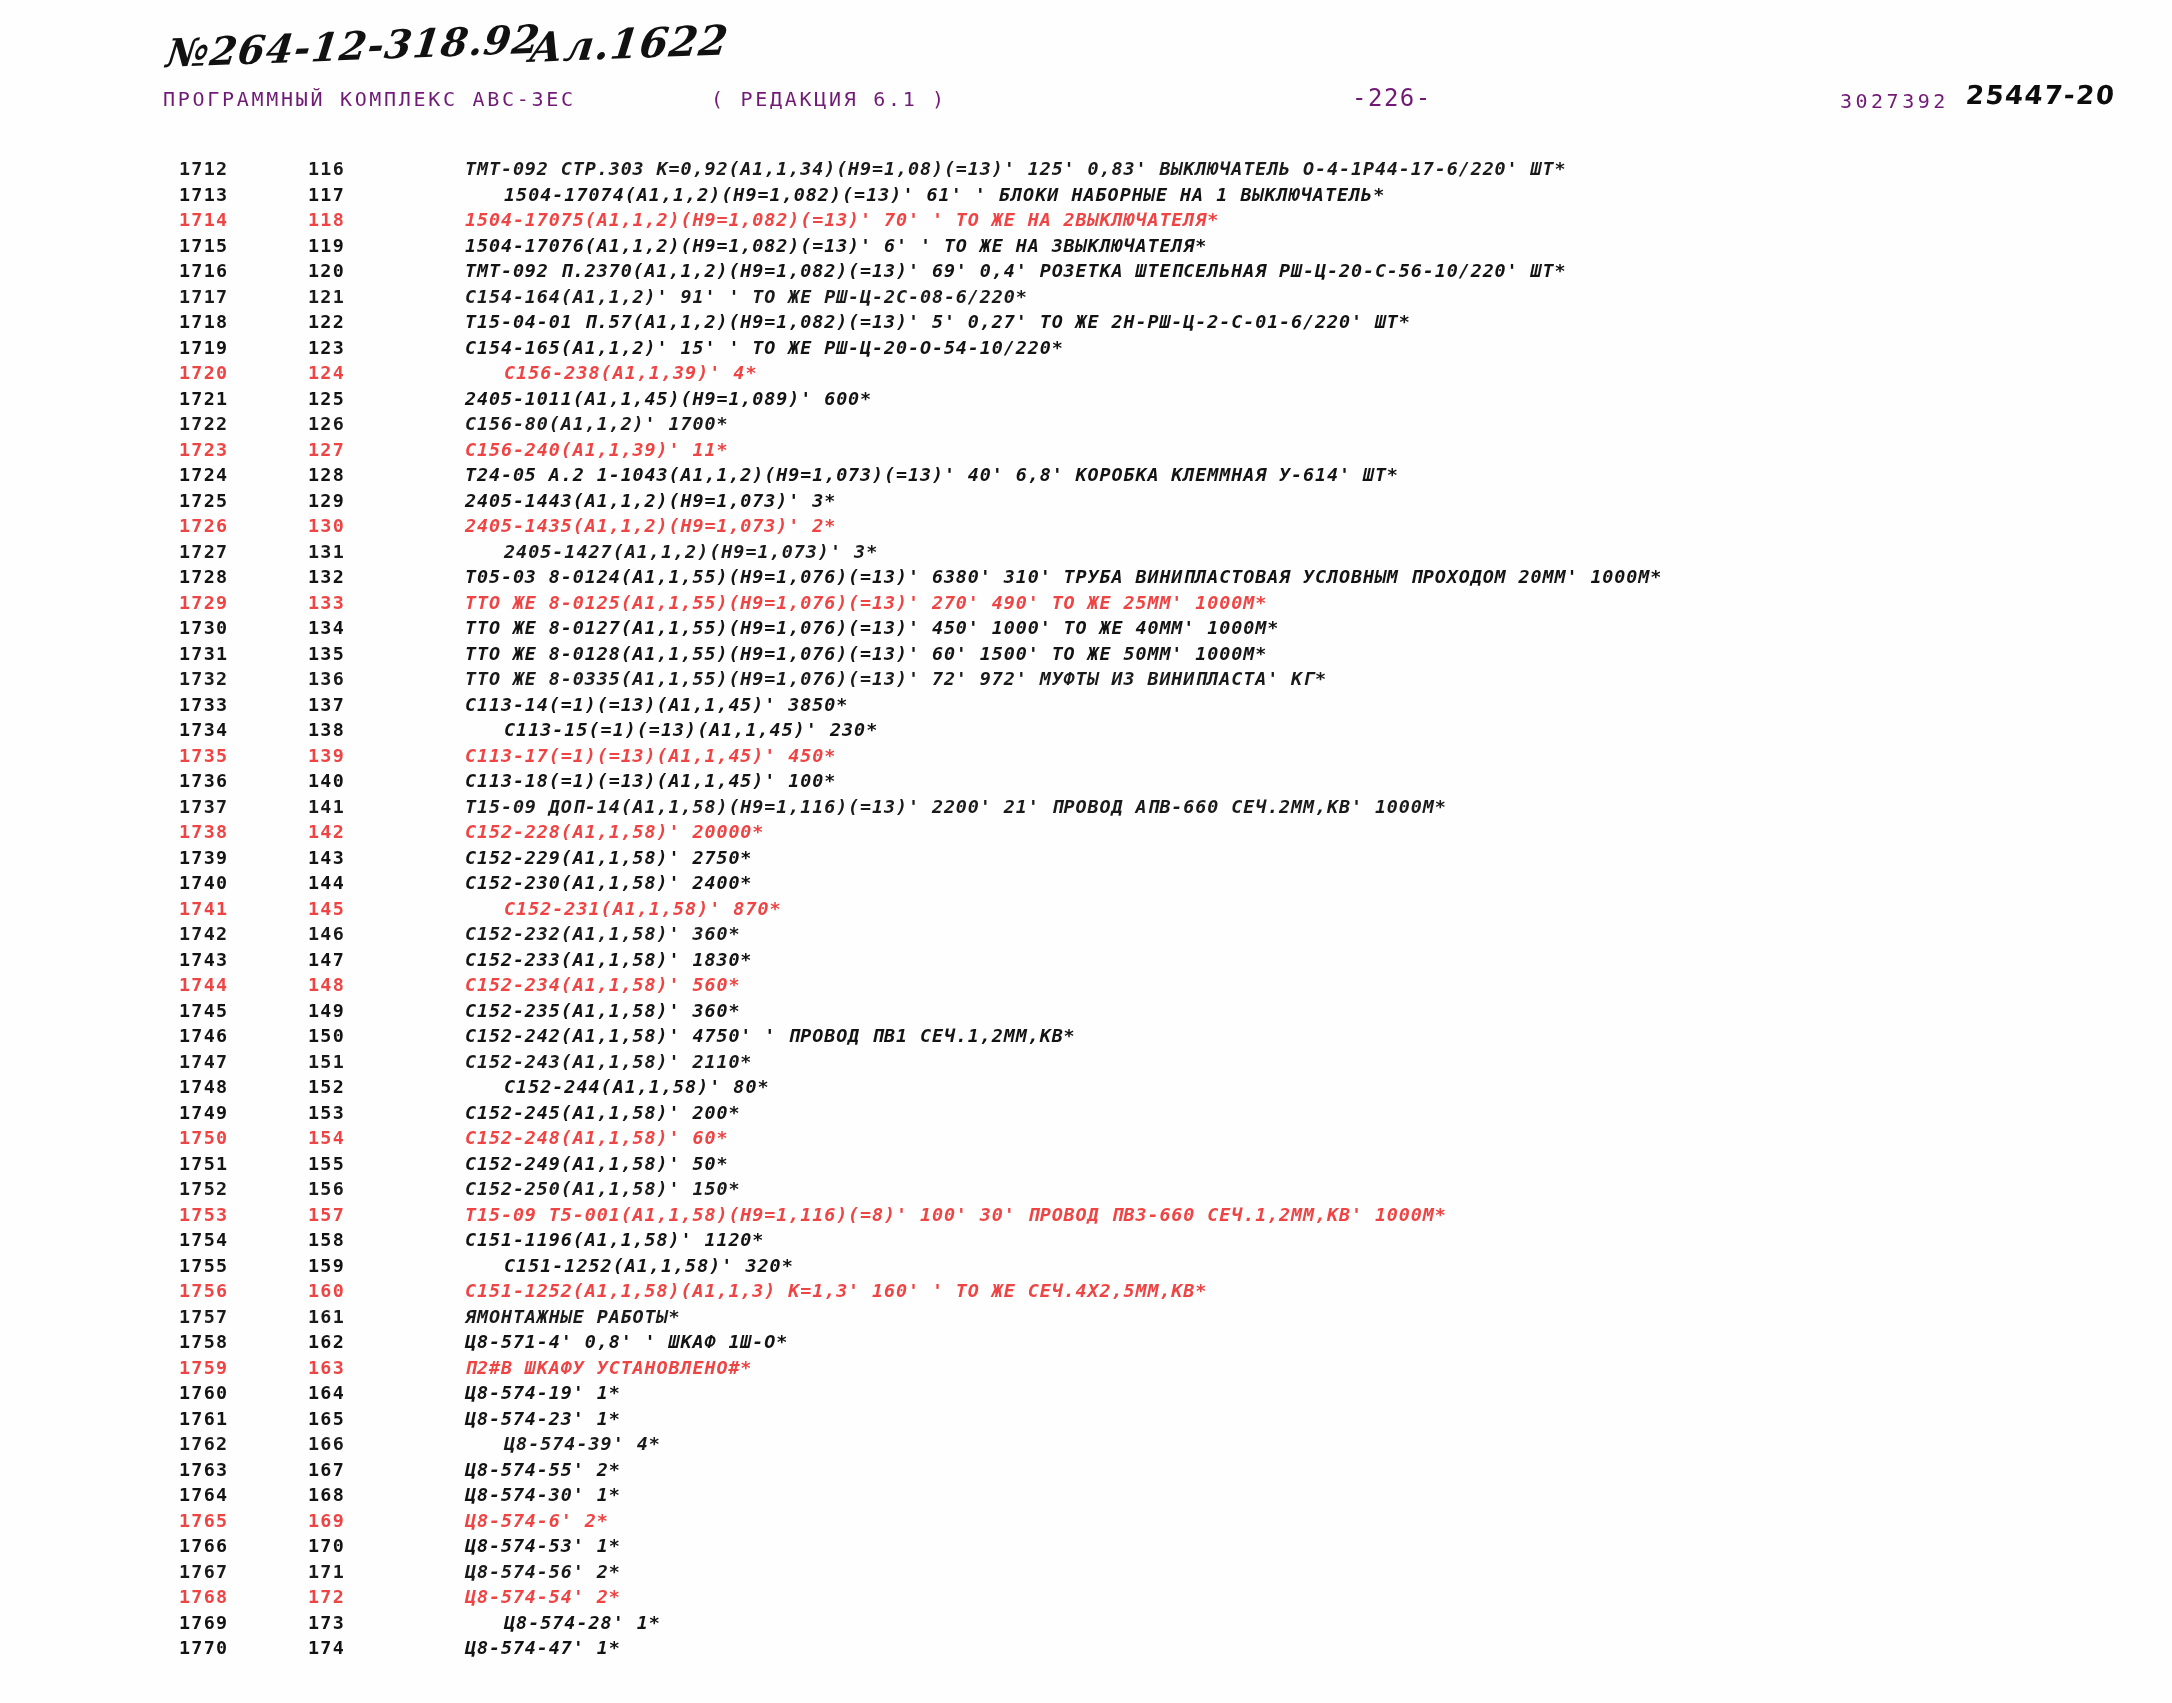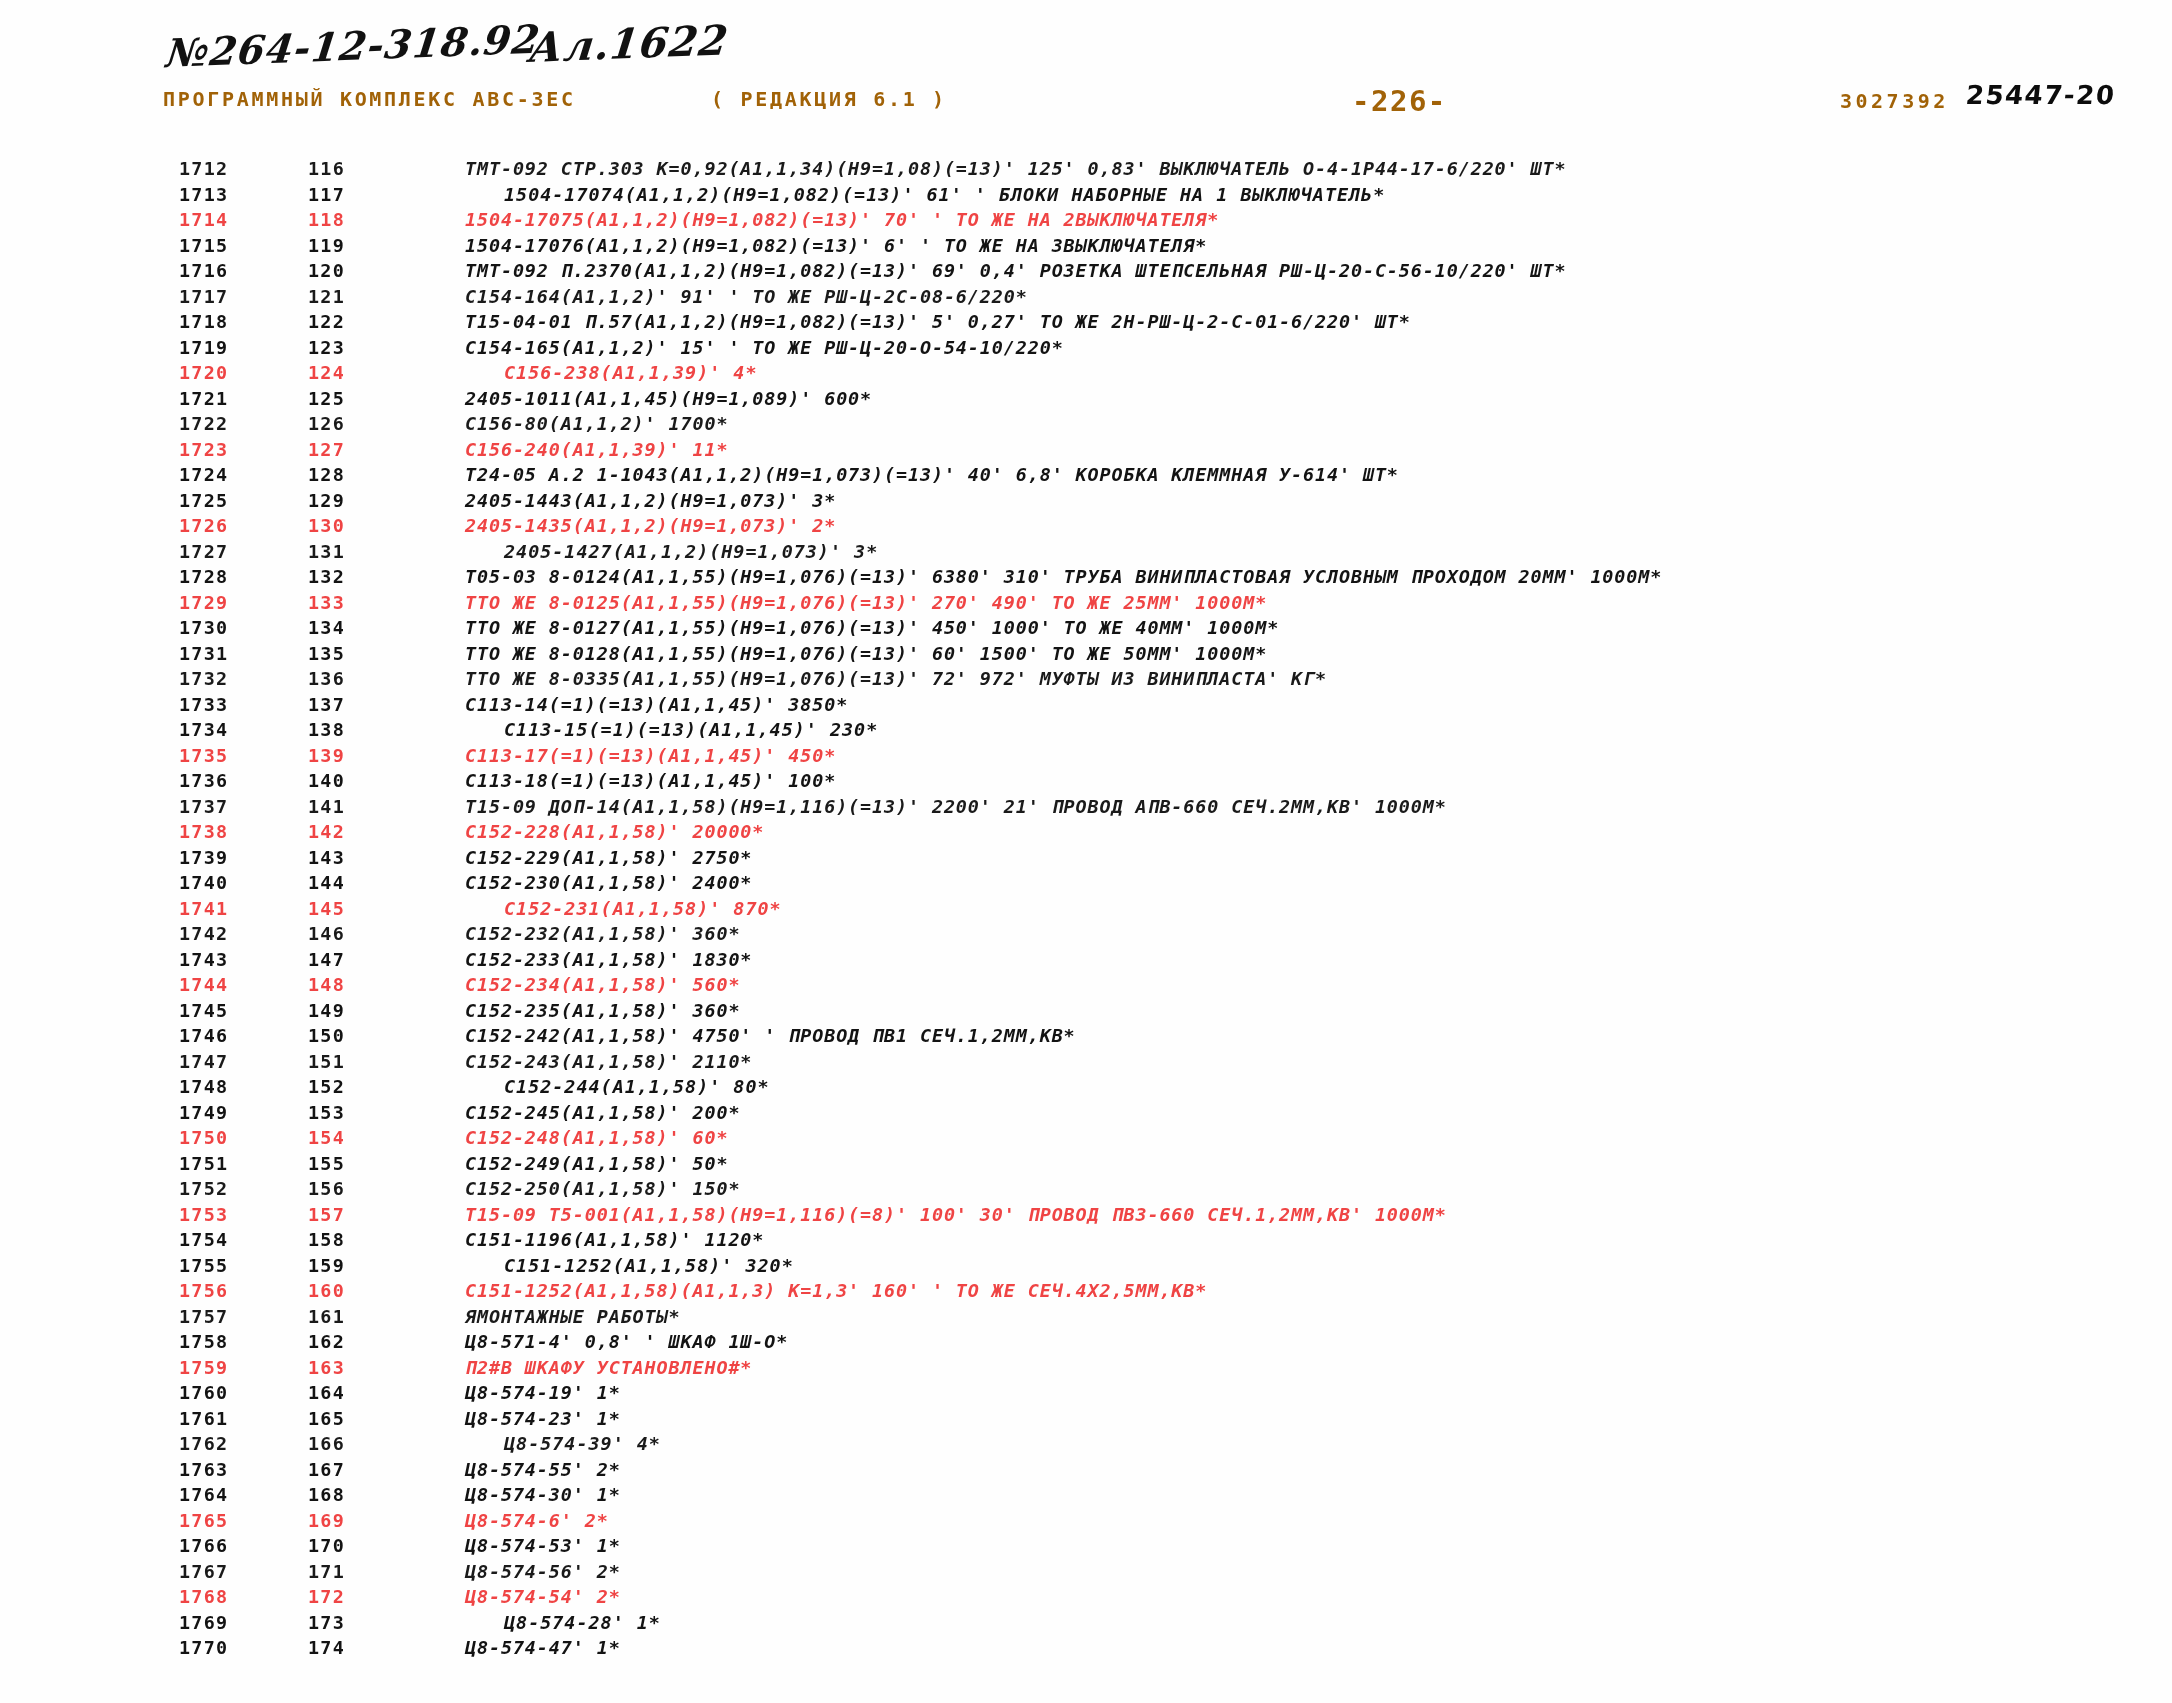--- a/index.html
+++ b/index.html
@@ -38,29 +38,29 @@
   #hw-album {
     left: 527px;
     top: 24px;
     font-size: 41px;
   }
 
   
   .hdr {
     position: absolute;
     font-family: "DejaVu Sans Mono", "Liberation Mono", monospace;
-    font-weight: 700;
+    font-weight: 400;
     font-size: 20px;
     letter-spacing: 2.7px;
     white-space: nowrap;
-    color: #a16207;
+    color: #701a75;
   }
   #hdr-title   { left: 163px;  top: 87px; }
   #hdr-edition { left: 711px; top: 87px; }
-  #hdr-page    { left: 1352px; top: 84px; font-size: 29px; letter-spacing: 1.5px; }
+  #hdr-page    { left: 1352px; top: 84px; font-size: 24px; letter-spacing: 1.5px; }
   #hdr-doccode { left: 1840px; top: 89px; letter-spacing: 3.5px; }
 
   #hdr-stamp {
     position: absolute;
     left: 1966px;
     top: 80px;
     font-family: "DejaVu Sans", "Liberation Sans", sans-serif;
     font-weight: 700;
     font-size: 26px;
     letter-spacing: 1.5px;

